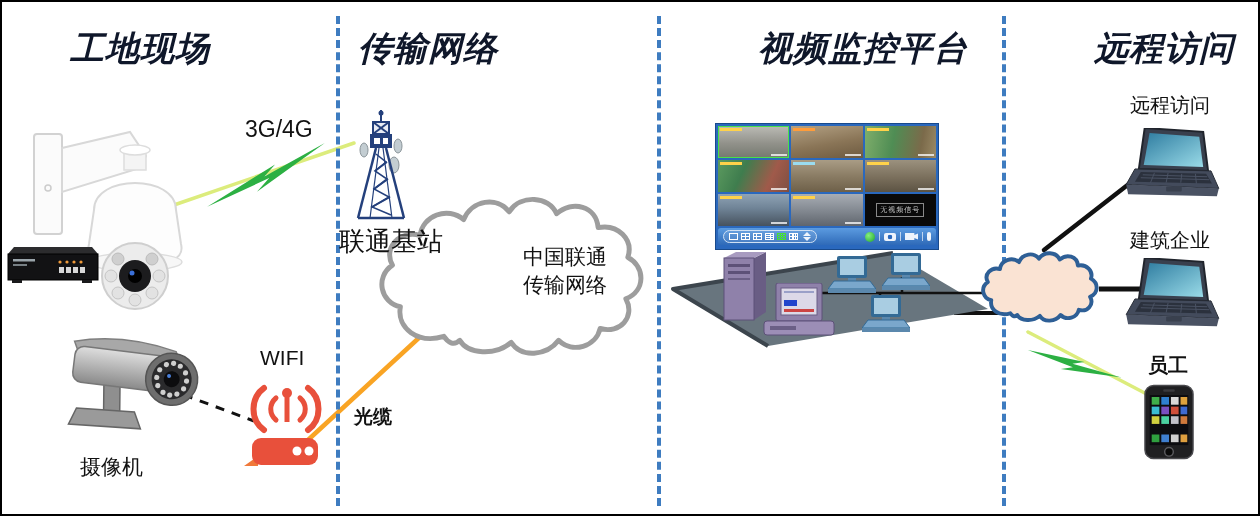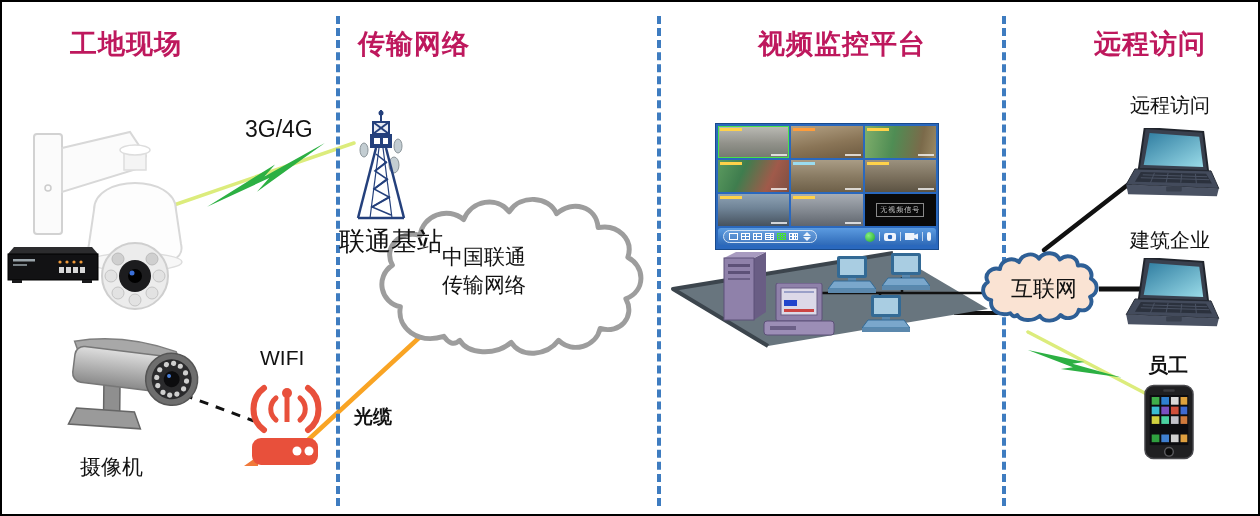--- a/index.html
+++ b/index.html
@@ -1,18 +1,18 @@
 <!DOCTYPE html>
 <html><head>
 <meta charset="utf-8">
 <style>
   html,body{margin:0;padding:0;background:#fff;font-family:"Liberation Sans","DejaVu Sans",sans-serif;}
   #canvas{position:relative;width:1260px;height:516px;background:#fff;border:2px solid #000;box-sizing:border-box;overflow:hidden;}
   .divider{position:absolute;top:14px;height:490px;width:0;border-left:4px dashed #3e7cc0;z-index:4;}
-  .sec-title{position:absolute;font-size:27px;font-weight:bold;color:#be185d;letter-spacing:1px;z-index:6;white-space:nowrap;}
+  .sec-title{position:absolute;font-size:34px;font-weight:bold;color:#0f172a;letter-spacing:1px;z-index:6;white-space:nowrap;font-style:italic;}
   .lbl{position:absolute;font-size:20px;color:#111;z-index:6;white-space:nowrap;}
   .lbl.bold{font-weight:bold;}
   .gfx{position:absolute;z-index:5;}
   .under{z-index:3;}
   #connectors{position:absolute;left:0;top:0;z-index:2;}
   
   .monitor{position:absolute;left:713px;top:121px;width:224px;height:127px;background:#2a68bd;border:1px solid #194a8c;padding:2px;box-sizing:border-box;z-index:5;}
   .mgrid{display:grid;grid-template-columns:repeat(3,1fr);grid-template-rows:repeat(3,1fr);gap:2px;height:100px;}
   .cell{position:relative;}
   .cell.sel{outline:1px solid #49e049;outline-offset:-1px;}
@@ -219,21 +219,21 @@
       </g>
     </svg>
   </div>
   <div class="lbl" style="left:337px;top:222px;font-size:26px">联通基站</div>
 
   <div class="gfx under" style="left:372px;top:190px">
     <svg width="298" height="178" viewBox="0 0 300 180">
       <use href="#cloudPath" fill="#ffffff" stroke="#9d9d9d" stroke-width="5" stroke-linejoin="round"></use>
     </svg>
   </div>
-  <div class="lbl" style="left:440px;top:241px;width:165px;text-align:left;font-size:21px;line-height:28px;z-index:6">
+  <div class="lbl" style="left:440px;top:241px;width:165px;text-align:right;font-size:21px;line-height:28px;z-index:6">
     <div>中国联通</div>
     <div>传输网络</div>
   </div>
   <div class="lbl bold" style="left:352px;top:402px;font-size:19px">光缆</div>
 
   <div class="monitor">
     <div class="mgrid">
       <div class="cell sel c1"></div>
       <div class="cell c2"></div>
       <div class="cell c3"></div>
@@ -400,15 +400,14 @@
       </g>
       <circle cx="26" cy="70" r="4.5" fill="#0a0a0a" stroke="#5a5a5e" stroke-width="1.5"></circle>
     </svg>
   </div>
 
   <div class="gfx" style="left:978px;top:228px;z-index:5">
     <svg width="130" height="118" viewBox="0 0 300 180">
       <use href="#cloudPath" fill="#fae3d3" stroke="#2e5f96" stroke-width="9" stroke-linejoin="round"></use>
     </svg>
   </div>
-  <div class="lbl" style="left:978px;top:272px;width:128px;text-align:center;font-size:22px;z-index:6">互联网</div>
 
 </div>
 
 </body></html>

